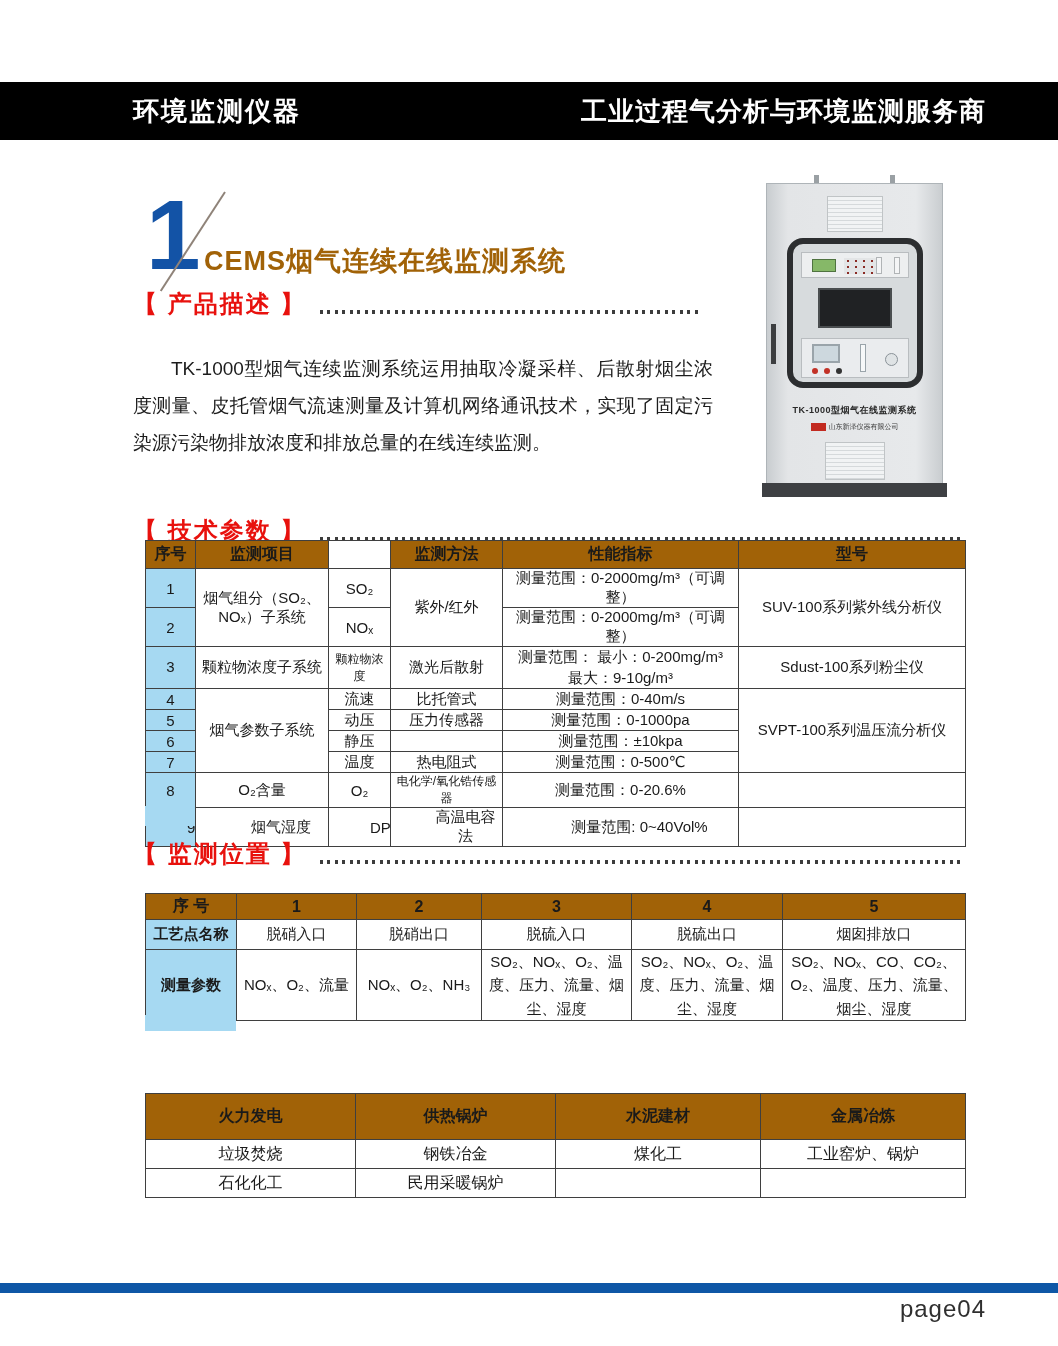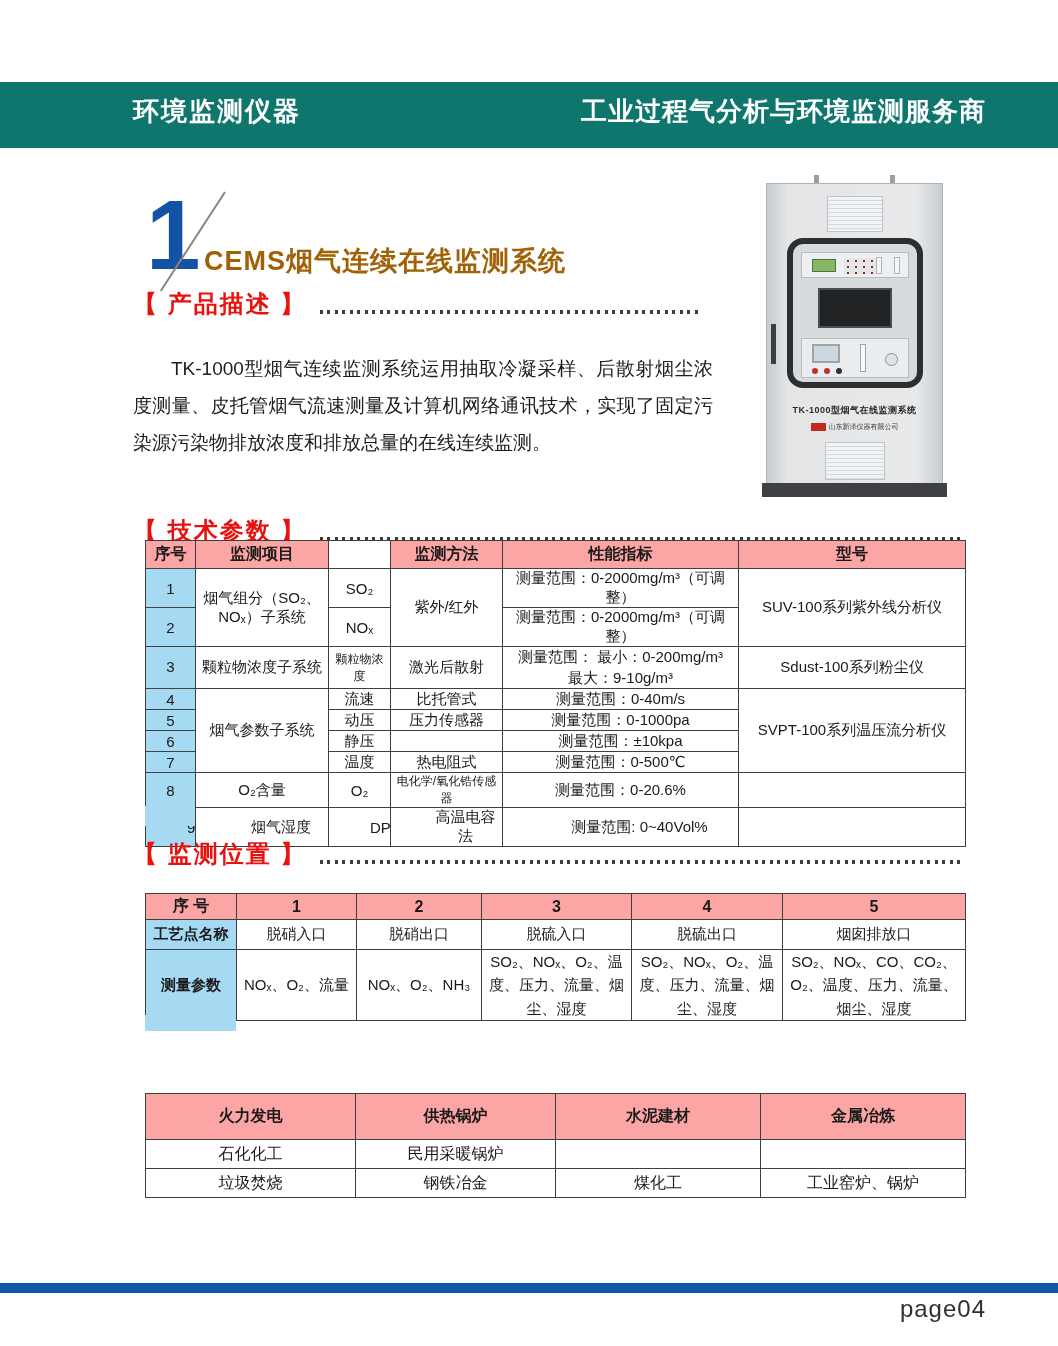--- a/index.html
+++ b/index.html
@@ -1,21 +1,21 @@
 <!DOCTYPE html>
 <html><head>
 <meta charset="utf-8">
 <style>
   * { margin:0; padding:0; box-sizing:border-box; }
   html,body { width:1058px; height:1346px; background:#ffffff;
     font-family:"Liberation Sans","DejaVu Sans",sans-serif; color:#1f1f1f; }
   .page { position:absolute; left:0; top:0; width:1058px; height:1346px; overflow:hidden; background:#fff; }
 
   
-  .top-band { position:absolute; left:0; top:82px; width:1058px; height:66px; background:#0f766e; }
+  .top-band { position:absolute; left:0; top:82px; width:1058px; height:58px; background:#000000; }
   .band-left { position:absolute; left:133px; top:0; line-height:58px; color:#fff; font-size:26px; font-weight:bold; letter-spacing:2px; }
   .band-right { position:absolute; right:72px; top:0; line-height:58px; color:#fff; font-size:26px; font-weight:bold; letter-spacing:1px; }
 
   
   .hero-number { position:absolute; left:146px; top:186px; font-size:98px; font-weight:bold; color:#1353a6; line-height:1; }
   .hero-slash { position:absolute; left:224px; top:192px; width:2px; height:118px; background:#8f8379; transform:rotate(33deg); transform-origin:top center; }
   .hero-title { position:absolute; left:204px; top:243px; font-size:27px; font-weight:bold; color:#a16207; letter-spacing:1px; }
 
   
   .sec { position:absolute; left:133px; display:flex; align-items:flex-end; height:32px; }
@@ -54,21 +54,21 @@
   .flow-tube { position:absolute; left:58px; top:5px; width:6px; height:28px; background:#f6f8f9; border:1px solid #9aa4aa; }
   .gauge { position:absolute; right:10px; top:14px; width:13px; height:13px; border-radius:50%; background:#dfe3e5; border:1px solid #8a9298; }
   .cab-label { position:absolute; left:0; right:0; top:220px; text-align:center; font-size:9px; font-weight:bold; color:#2a2a2a; letter-spacing:0.5px; }
   .cab-brand { position:absolute; left:0; right:0; top:238px; display:flex; justify-content:center; align-items:center; gap:3px; }
   .brand-logo { width:15px; height:8px; background:#c22a20; }
   .brand-text { font-size:7px; color:#3a3a3a; }
 
   
   table { border-collapse:collapse; table-layout:fixed; width:820px; }
   th,td { border:1px solid #3f3f3f; text-align:center; vertical-align:middle; padding:0 3px; overflow:hidden; color:#1a1a1a; }
-  th { background:#fca5a5; font-size:16px; font-weight:bold; }
+  th { background:#a16207; font-size:16px; font-weight:bold; }
   td { font-size:15px; }
   .blue { background:#a6d9f2; }
   th.white { background:#fff; }
   .small { font-size:12px; }
   .tbl { position:absolute; left:145px; }
   .stub { position:absolute; background:#a6d9f2; }
 
   .tech-tbl { top:540px; }
   .tech-tbl th { height:28px; }
   tr.h26 td { height:26px; } tr.h42 td { height:42px; line-height:1.35; }
@@ -292,31 +292,31 @@
           <col style="width:205px">
         </colgroup>
       <tbody>
           <tr>
         <th>火力发电</th>
         <th>供热锅炉</th>
         <th>水泥建材</th>
         <th>金属冶炼</th>
       </tr>
       <tr class="ih29">
-        <td>石化化工</td>
-        <td>民用采暖锅炉</td>
-        <td></td>
-        <td></td>
-      </tr>
-      <tr class="ih29">
         <td>垃圾焚烧</td>
         <td>钢铁冶金</td>
         <td>煤化工</td>
         <td>工业窑炉、锅炉</td>
       </tr>
+      <tr class="ih29">
+        <td>石化化工</td>
+        <td>民用采暖锅炉</td>
+        <td></td>
+        <td></td>
+      </tr>
     </tbody>
       </table>
   </div>
 
   <div class="footer-bar"></div>
   <div class="page-label">page04</div>
 
 </div>
 
 </body></html>

